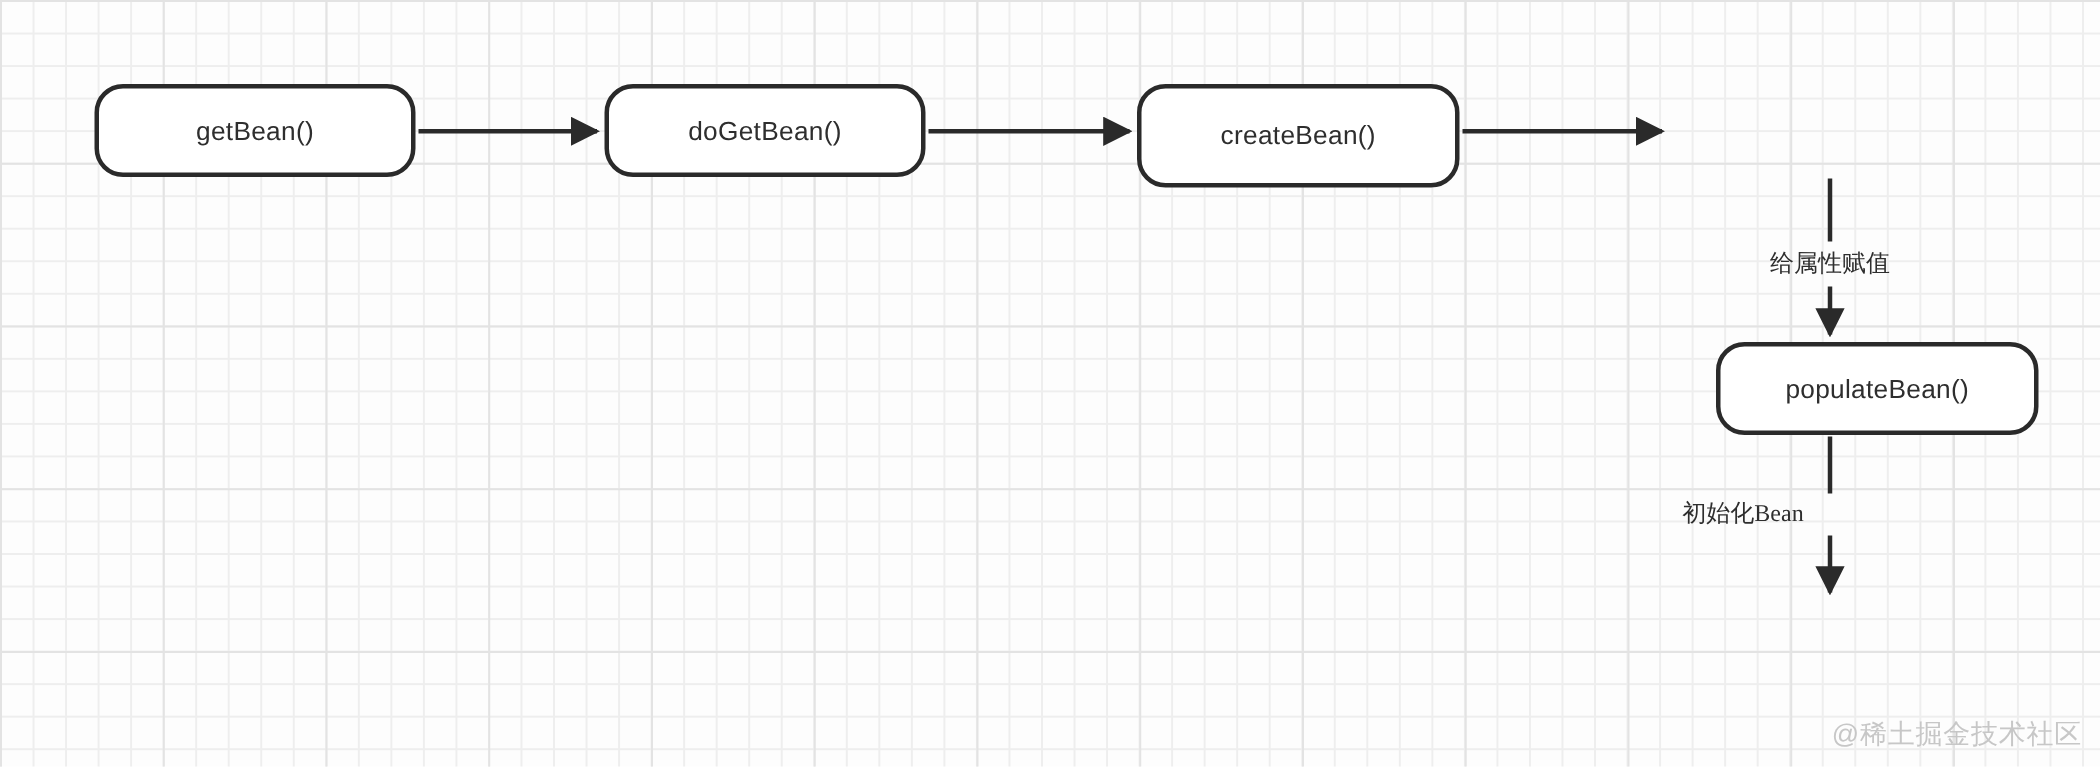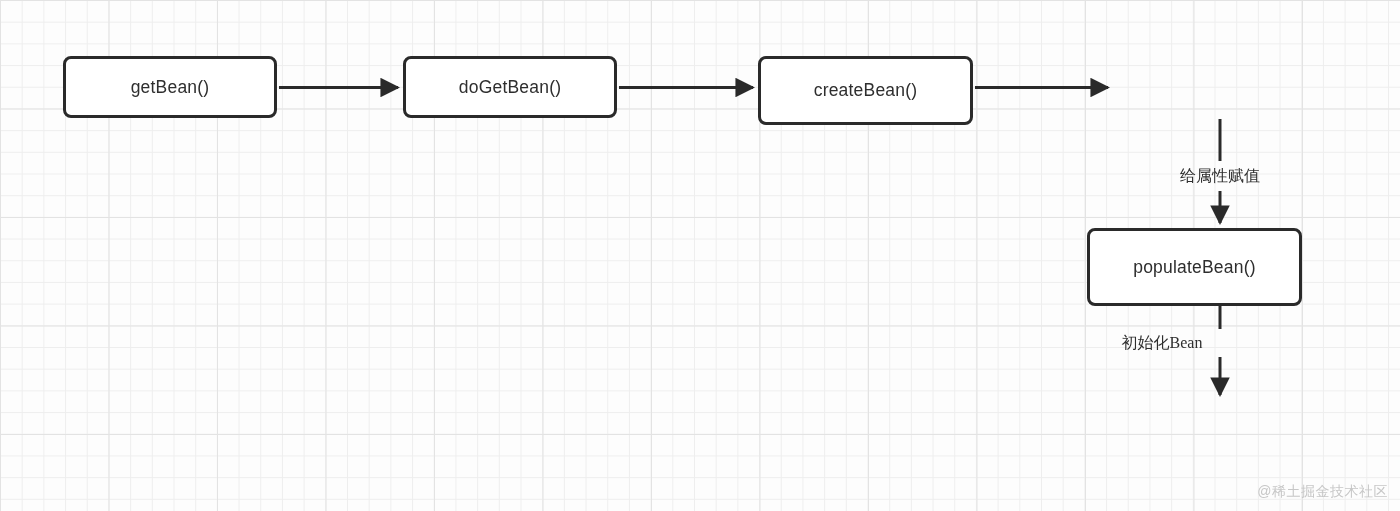--- a/index.html
+++ b/index.html
@@ -24,50 +24,50 @@
     position: absolute;
     left: 0; top: 0;
     width: 1400px; height: 511px;
     pointer-events: none;
   }
   .node {
     position: absolute;
     box-sizing: border-box;
     background: #ffffff;
     border: 3px solid #2a2a2a;
-    border-radius: 8px;
+    border-radius: 19px;
     display: flex;
     align-items: center;
     justify-content: center;
     font-size: 17.5px;
     color: #2e2e2e;
     letter-spacing: 0.2px;
   }
   .edge-label {
     position: absolute;
     transform: translate(-50%, -50%);
     font-size: 16px;
     color: #2e2e2e;
     white-space: nowrap;
     font-family: Liberation Serif, serif;
   }
   .watermark {
     position: absolute;
     right: 12px;
     bottom: 10px;
-    font-size: 14px;
+    font-size: 18px;
     color: #c7c7c7;
     letter-spacing: 0.5px;
   }
   
   .n-getbean        { left: 63px;   top: 56px;  width: 214px; height: 62px; }
   .n-dogetbean      { left: 403px;  top: 56px;  width: 214px; height: 62px; text-align: center; }
   .n-createbean     { left: 758px;  top: 56px;  width: 215px; height: 69px; }
   .n-docreatebean   { left: 1113px; top: 56px;  width: 215px; height: 62px; }
-  .n-populatebean   { left: 1087px; top: 228px; width: 215px; height: 78px; }
+  .n-populatebean   { left: 1144px; top: 228px; width: 215px; height: 62px; }
   .n-initializebean { left: 1122px; top: 400px; width: 215px; height: 62px; }
   .l-populate  { left: 1220px; top: 176px; }
   .l-initialize{ left: 1162px; top: 343px; }
 </style>
 </head>
 <body>
 
 <div class="canvas">
 
   <svg class="edges-layer" width="1400" height="511" viewBox="0 0 1400 511" xmlns="http://www.w3.org/2000/svg">

